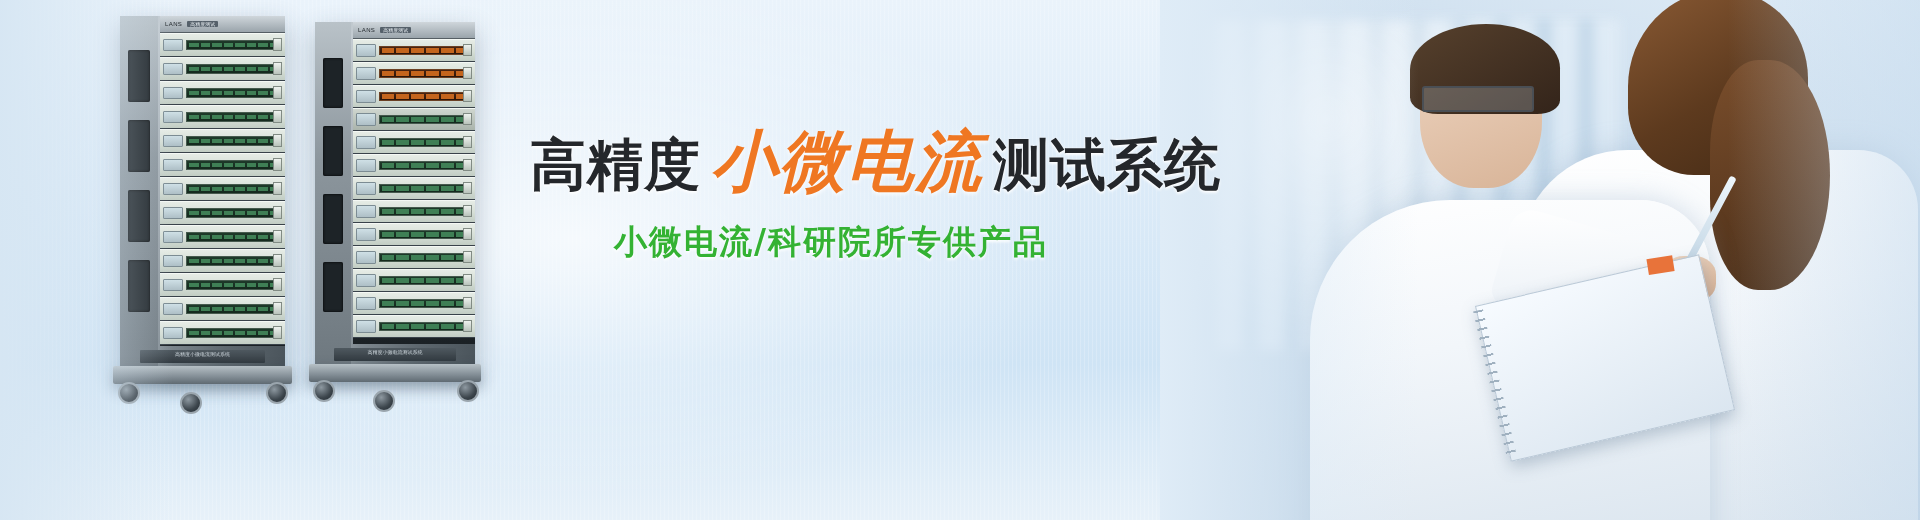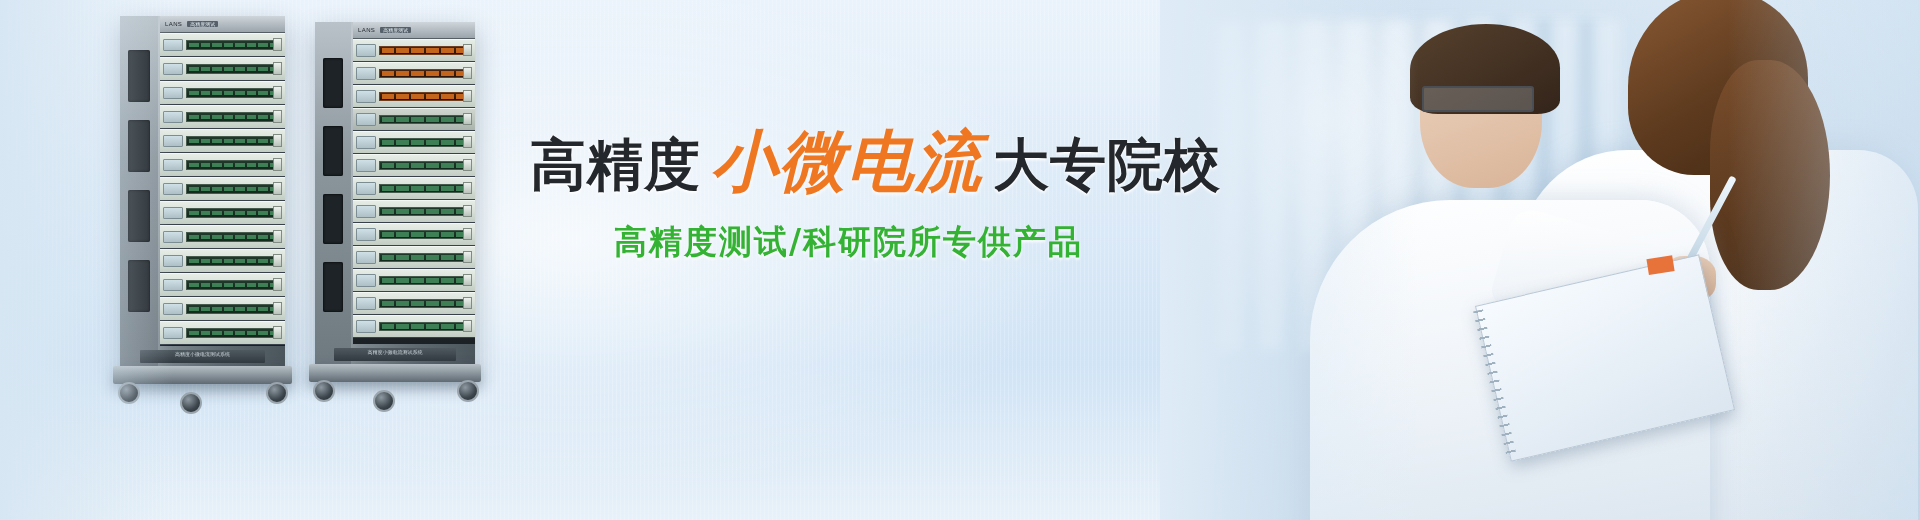--- a/index.html
+++ b/index.html
@@ -667,18 +667,18 @@
     <div class="base" style="top:342px; height:18px;"></div>
     <div class="caster" style="left:-2px;  top:358px;"></div>
     <div class="caster" style="left:58px;  top:368px;"></div>
     <div class="caster" style="left:142px; top:358px;"></div>
   </div>
 
   <div id="vignette"></div>
 
   <div id="copy">
     <div id="headline">
-      <span class="h-dark">高精度</span><span class="h-orange">小微电流</span><span class="h-dark">大专院校</span>
-    </div>
-    <div id="tagline">高精度测试/科研院所专供产品</div>
+      <span class="h-dark">高精度</span><span class="h-orange">小微电流</span><span class="h-dark">测试系统</span>
+    </div>
+    <div id="tagline">小微电流/科研院所专供产品</div>
   </div>
 
 </div>
 
 </body></html>

